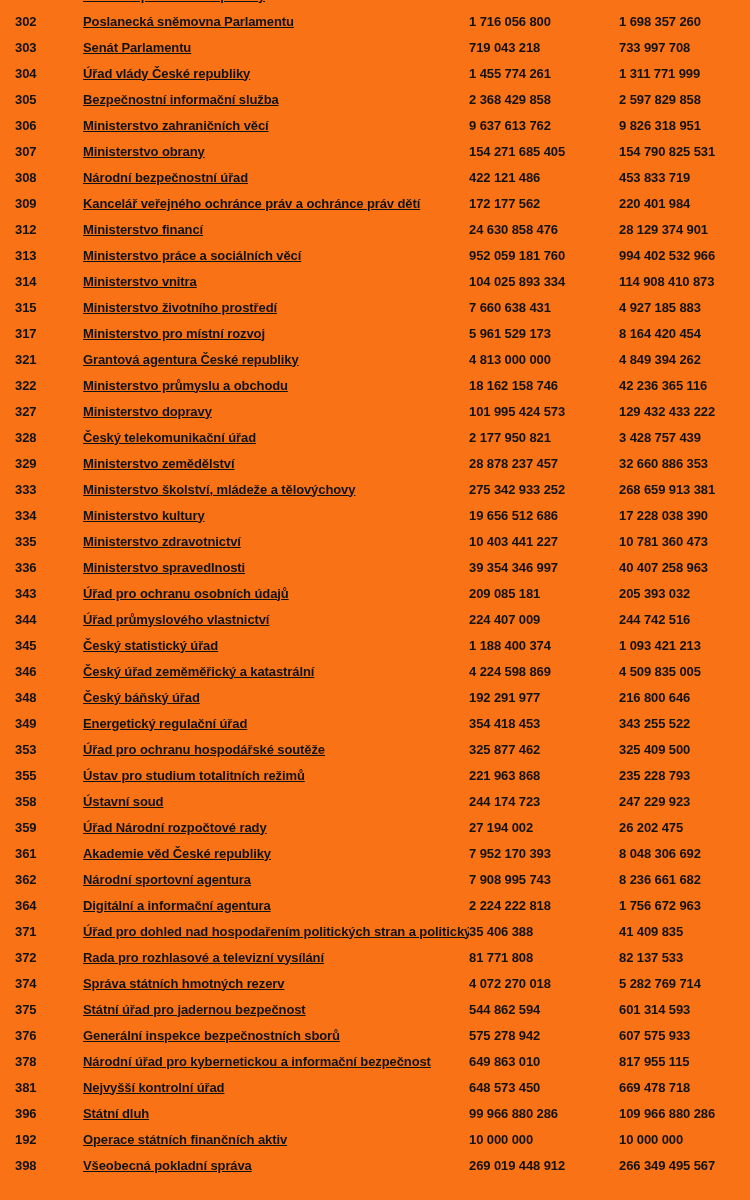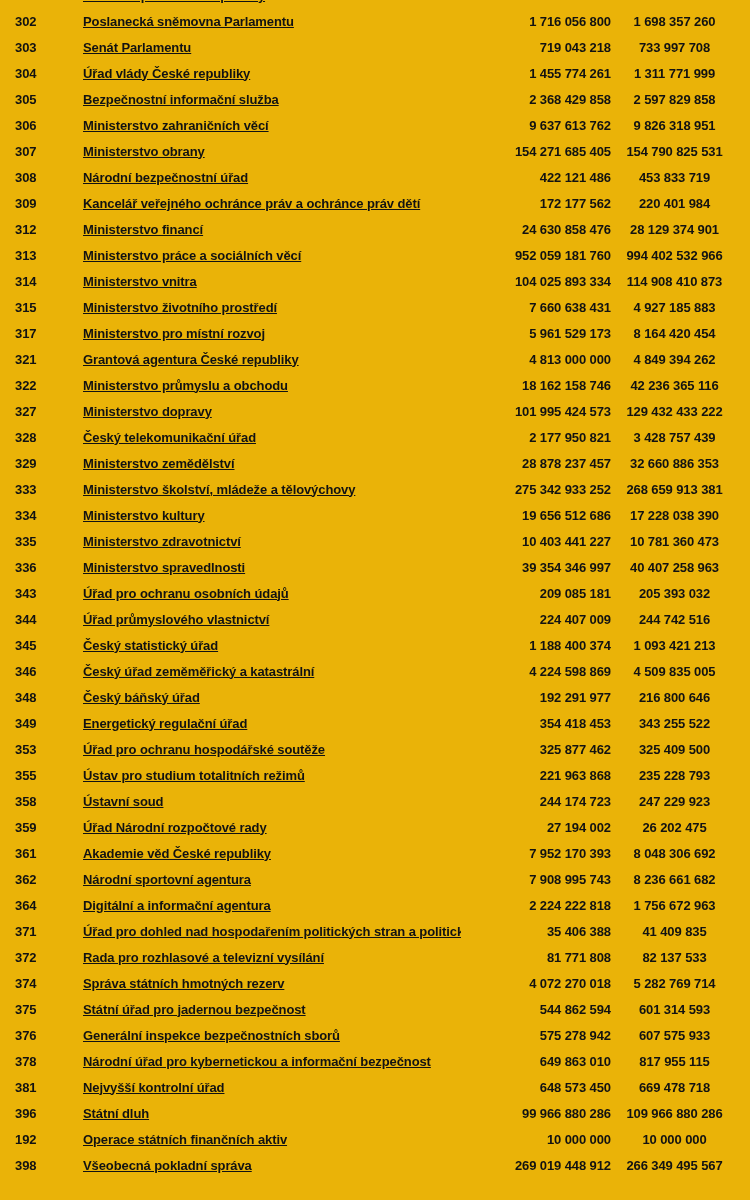--- a/index.html
+++ b/index.html
@@ -5,21 +5,21 @@
   html, body {
     margin: 0;
     padding: 0;
     background: #ffffff;
   }
   .page {
     position: relative;
     width: 750px;
     height: 1200px;
     overflow: hidden;
-    background: #eab308;
+    background: #f97316;
     font-family: "Liberation Sans", sans-serif;
     font-weight: 700;
     font-size: 13px;
     color: #121212;
     letter-spacing: -0.1px;
   }
   .rows {
     position: absolute;
     left: 0;
     right: 0;
@@ -38,27 +38,27 @@
     flex: 0 0 auto;
     box-sizing: content-box;
   }
   .name {
     flex: 1 1 auto;
     text-decoration: underline;
   }
   .v1 {
     flex: 0 0 150px;
     width: 150px;
-    text-align: right;
+    text-align: left;
   }
   .v2 {
     flex: 0 0 127px;
     width: 127px;
-    text-align: center;
-    margin-right: 12px;
+    text-align: left;
+    margin-right: 4px;
   }
 </style>
 </head>
 <body style="color: rgb(18, 18, 18); background: rgb(255, 255, 255);">
 
 <div class="page">
   <div class="rows" id="rows">
   <div class="row">
     <div class="cell num">301</div>
     <div class="cell name">Kancelář prezidenta republiky</div>

